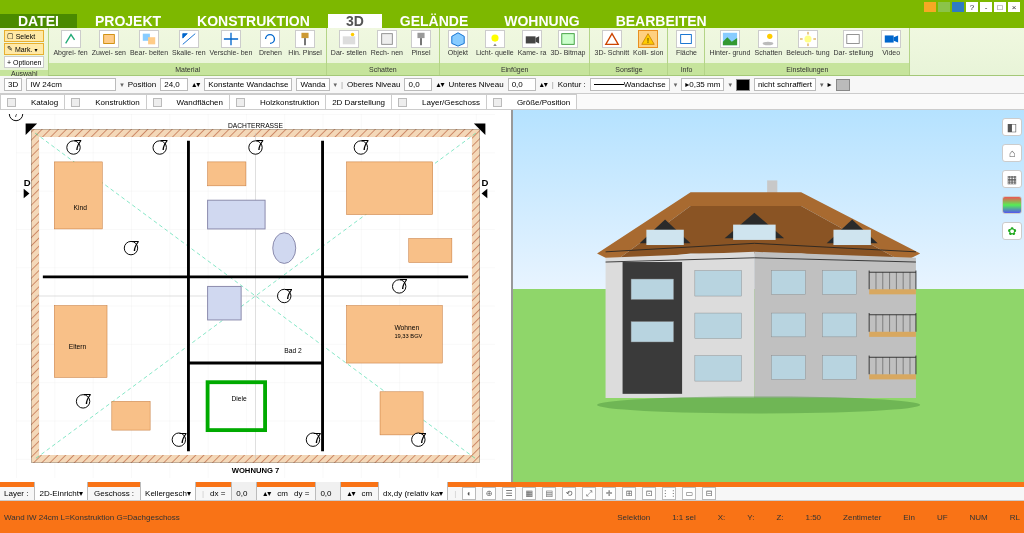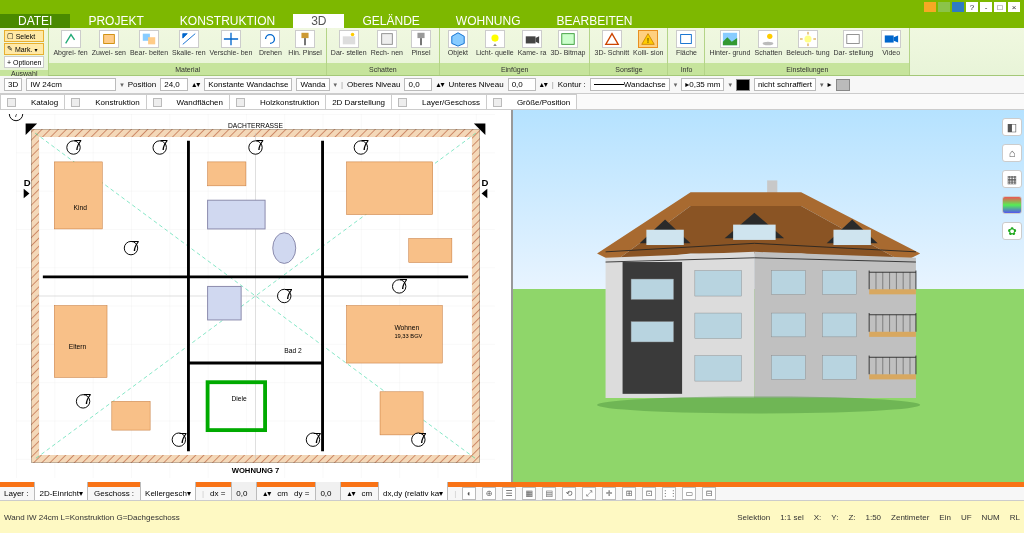--- a/index.html
+++ b/index.html
@@ -7,21 +7,21 @@
   .app { display: flex; flex-direction: column; height: 100%; }
 
   
   .titlebar { height: 14px; background: #7db800; display: flex; align-items: center; justify-content: flex-end; padding: 0 4px; gap: 2px; }
   .titlebar .tbtn { width: 12px; height: 10px; background: #fff; font-size: 8px; display:flex; align-items:center; justify-content:center; color:#333; }
   .titlebar .tbtn.orange { background: #f7a823; }
   .titlebar .tbtn.blue { background: #2e7bc4; }
   .titlebar .tbtn.green { background: #8bc34a; }
 
   
-  .menutabs { height: 14px; background: #7db800; display: flex; font-size: 12px; color: #fff; }
+  .menutabs { height: 14px; background: #7db800; display: flex; font-size: 14px; color: #fff; font-weight: bold; }
   .menutabs .mtab { padding: 0 18px; display:flex; align-items:center; cursor:pointer; }
   .menutabs .mtab.file { background: #4a8a00; }
   .menutabs .mtab.active { background: #fff; color: #555; }
 
   
   .ribbon { height: 48px; background: linear-gradient(#f0f8e0,#e8f4d8); border-bottom:1px solid #a4c878; display:flex; }
   .rgroup { display:flex; flex-direction:column; border-right:1px solid #b4d488; }
   .rbtns { flex:1; display:flex; align-items:flex-start; padding:2px 4px 0 4px; gap:4px; }
   .rbtn { display:flex; flex-direction:column; align-items:center; font-size:7px; color:#333; cursor:pointer; min-width:28px; }
   .rbtn .ic { width:20px; height:18px; background:#fff; border:1px solid #ccc; margin-bottom:1px; position:relative; }
@@ -63,22 +63,22 @@
 
   .vtoolbar { position:absolute; right:2px; top:8px; display:flex; flex-direction:column; gap:8px; }
   .vbtn { width:20px; height:18px; background:#fff; border:1px solid #ccc; border-radius:3px; display:flex; align-items:center; justify-content:center; font-size:11px; color:#555; cursor:pointer; }
 
   
   .bottom1 { height:18px; background:#f7f7f7; border-top:5px solid #f97316; display:flex; align-items:center; font-size:8px; gap:6px; padding:0 4px; }
   .bottom1 .bdrop { border:1px solid #bbb; background:#fff; padding:0 4px; height:31px; display:flex; align-items:center; }
   .bottom1 .bnum { width:26px; text-align:center; background:#f0f0f0; }
   .mini { width:14px; height:13px; background:#fff; border:1px solid #bbb; display:flex; align-items:center; justify-content:center; font-size:8px; color:#555; cursor:pointer; }
 
-  .status { height:14px; background:#fef9c3; border-top:1px solid #ccc; display:flex; align-items:center; font-size:8px; color:#333; padding:16px 4px; justify-content:space-between; }
-  .status .sr { display:flex; gap:10px; }
+  .status { height:14px; background:#f97316; border-top:1px solid #ccc; display:flex; align-items:center; font-size:8px; color:#333; padding:16px 4px; justify-content:space-between; }
+  .status .sr { display:flex; gap:22px; }
 </style>
 </head>
 <body>
 
 <div class="app">
   <div class="titlebar">
     <div class="tbtn orange"></div>
     <div class="tbtn green"></div>
     <div class="tbtn blue"></div>
     <div class="tbtn">?</div>

